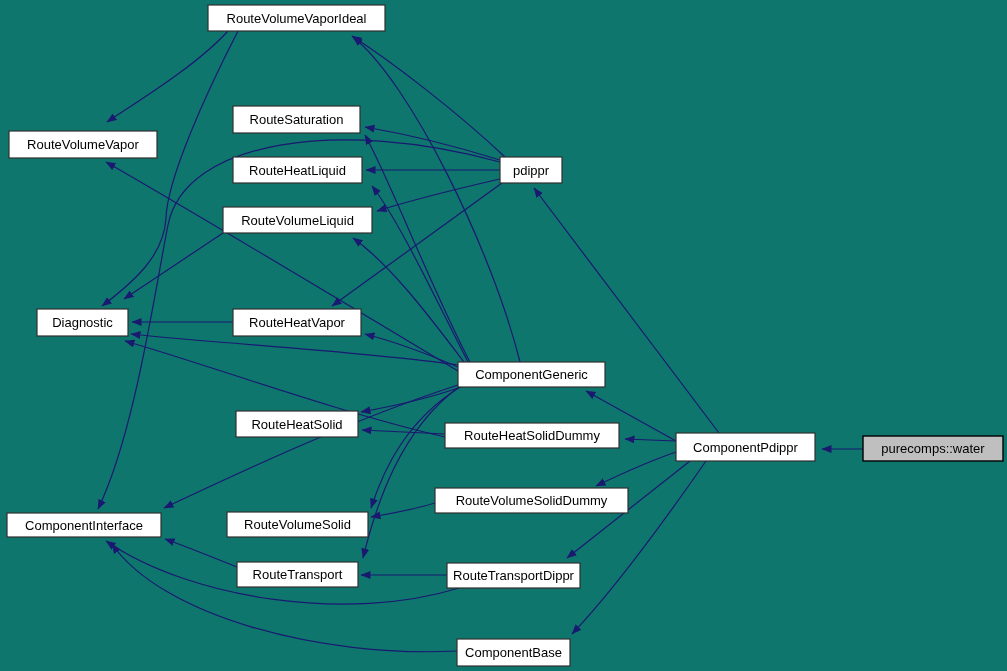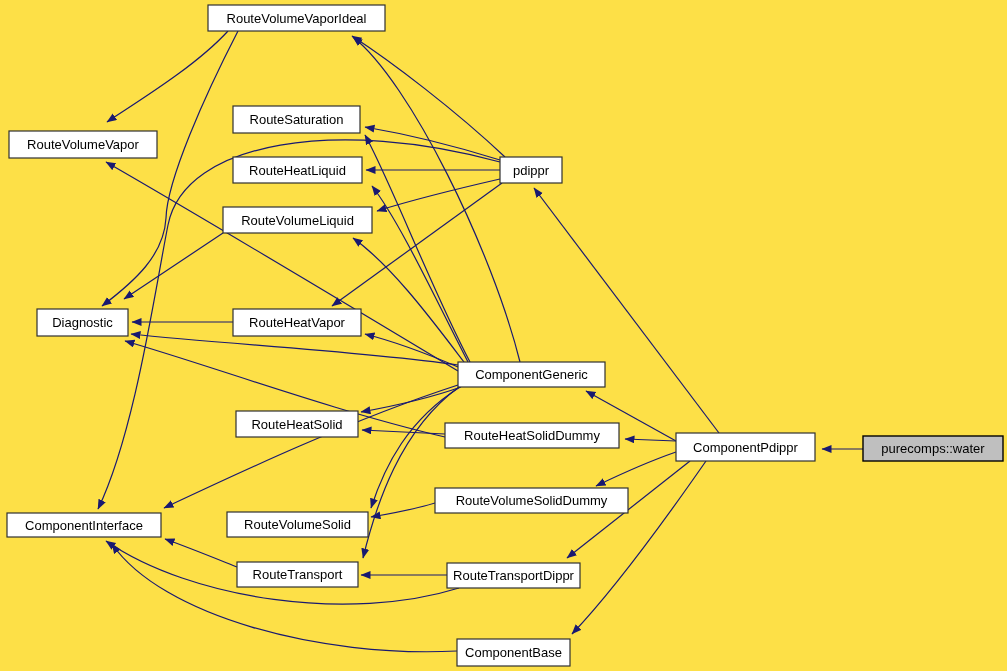--- a/index.html
+++ b/index.html
@@ -1,16 +1,16 @@
 <!DOCTYPE html>
 <html><head>
 <meta charset="utf-8">
 <style>
   html,body{margin:0;padding:0;background:#ffffff;}
-  .canvas{position:relative;width:1007px;height:671px;background:#fde047;overflow:hidden;
+  .canvas{position:relative;width:1007px;height:671px;background:#0f766e;overflow:hidden;
           font-family:"Liberation Sans", sans-serif;}
   svg{display:block;}
   .edge{fill:none;stroke:#191970;stroke-width:1.2;}
   .node-box{fill:#ffffff;stroke:#303030;stroke-width:1.2;}
   .node-box.highlight{fill:#bfbfbf;stroke:#000000;stroke-width:1.4;}
   .node-label{font-family:"Liberation Sans", sans-serif;font-size:13px;fill:#000000;
               text-anchor:middle;}
 </style>
 </head>
 <body>

